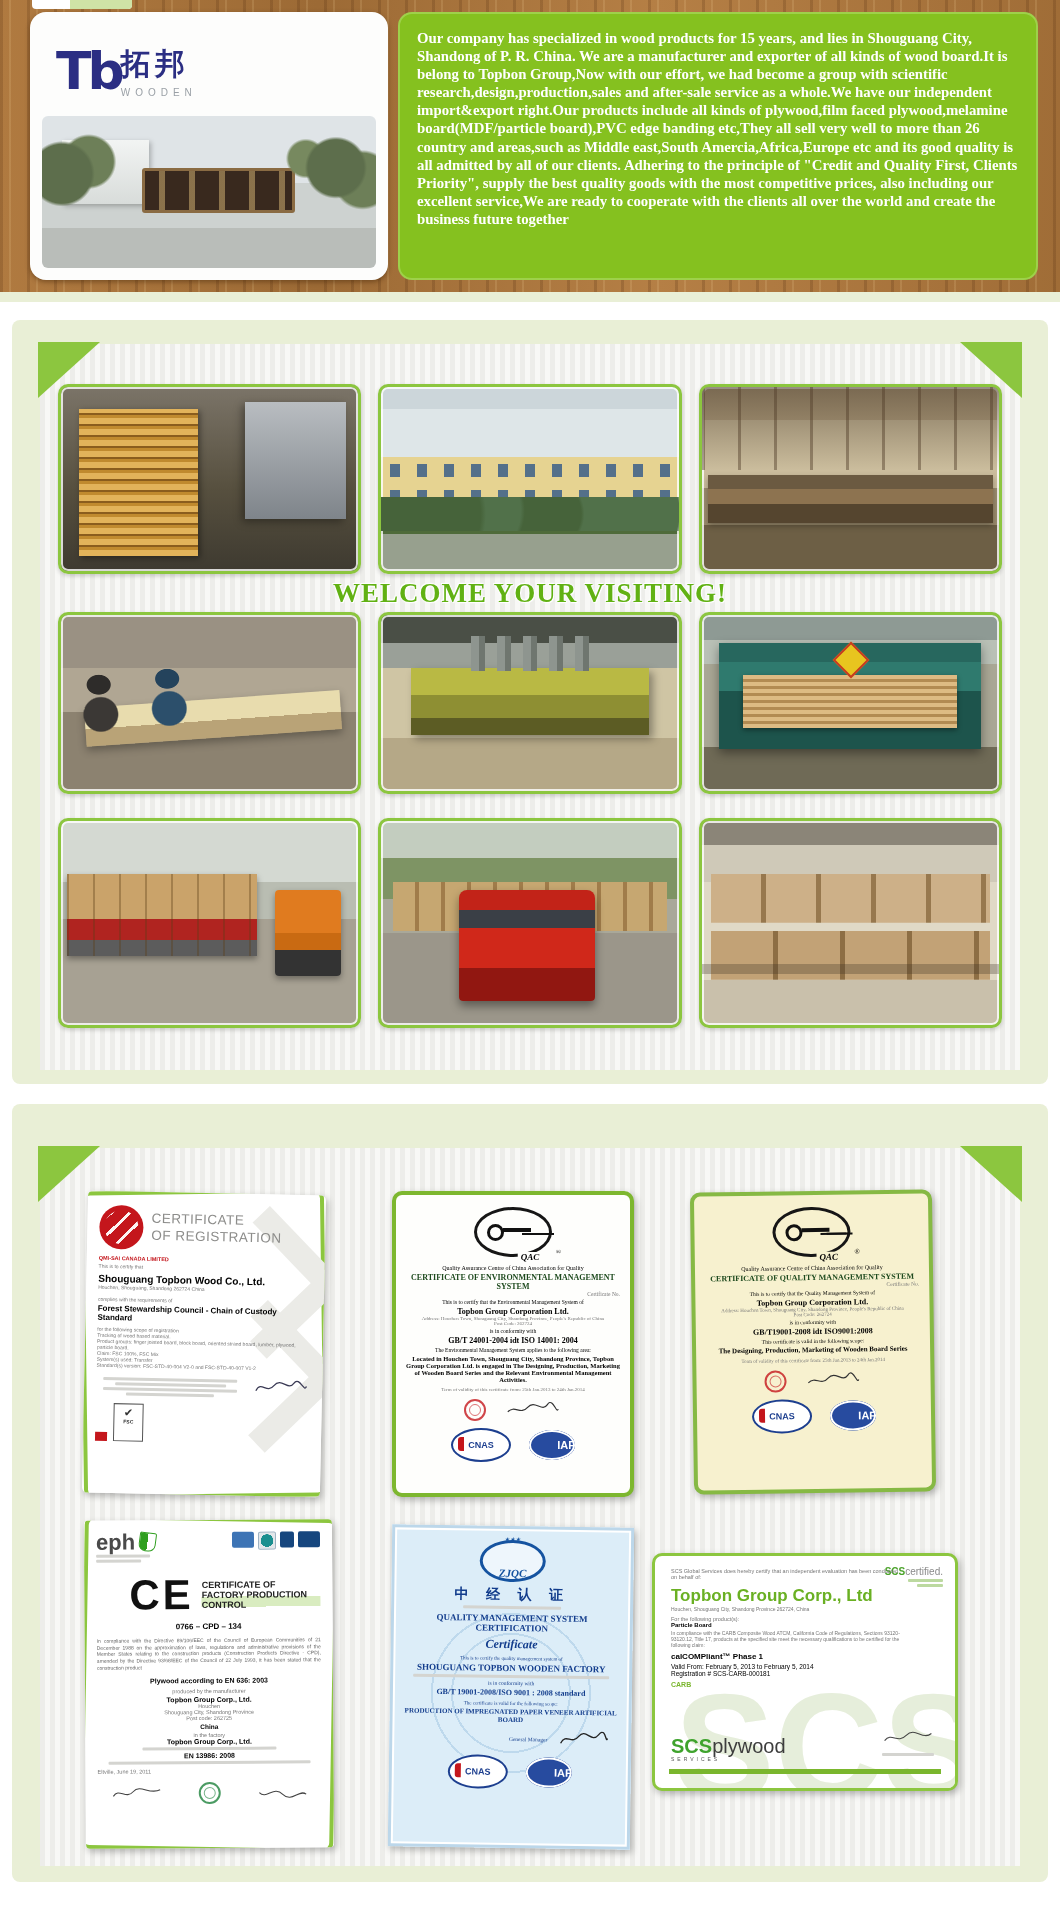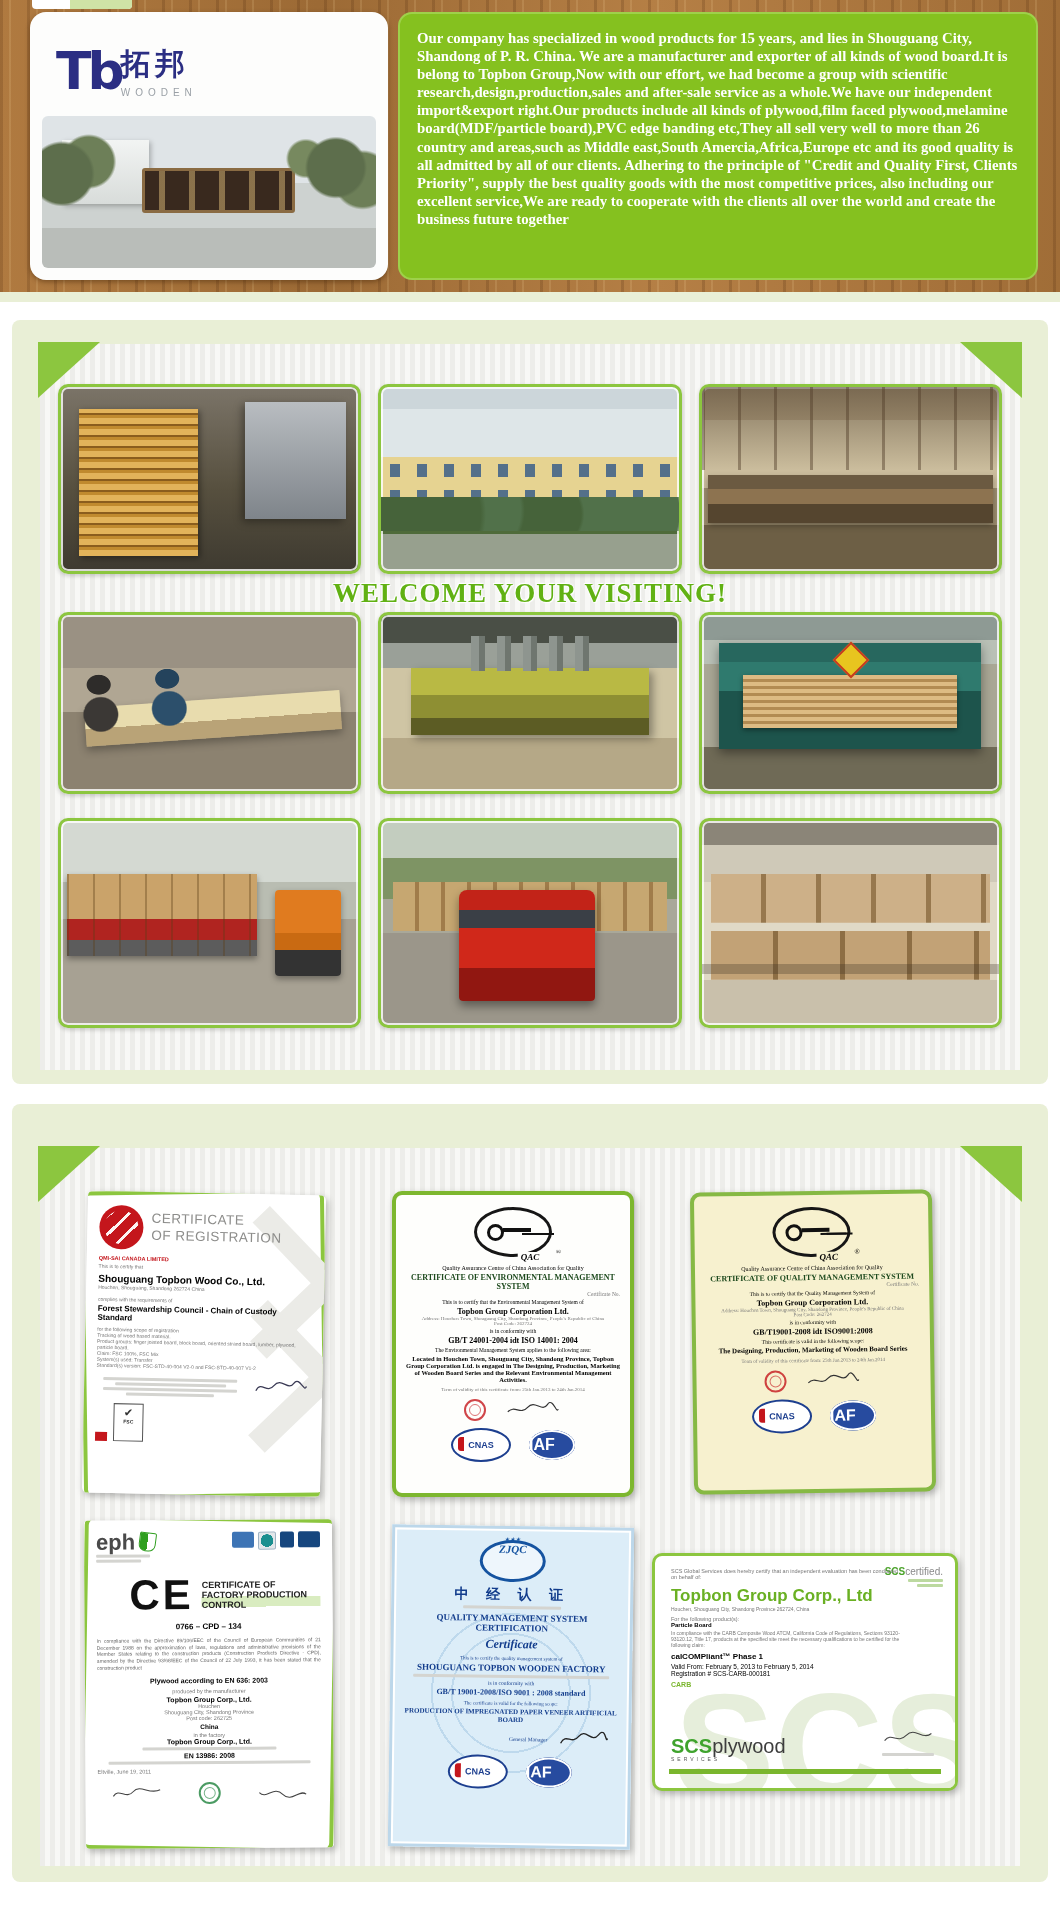--- a/index.html
+++ b/index.html
@@ -190,22 +190,22 @@
       box-shadow:18px 4px 0 -1px #111,24px 4px 0 -1px #111;}
   .qac .lbl{position:absolute;left:50%;bottom:-8px;transform:translateX(-50%);padding:0 3px;
       font-weight:bold;font-style:italic;font-size:9px;margin-left:17px;}
   .c2 .lbl{background:#fefefc;} .c3 .lbl{background:#f7f1cf;}
   .qac .reg{position:absolute;right:-12px;bottom:-2px;font-size:7px;}
   .gtitle{color:#1e4a1e;}
   .brow{display:flex;align-items:center;justify-content:center;gap:18px;margin-top:7px;}
   .cnas{width:56px;height:30px;border:2px solid #1d3f8f;border-radius:50%;color:#1d3f8f;background:#fff;
       font-weight:bold;font-size:9px;display:flex;align-items:center;justify-content:center;position:relative;font-family:"Liberation Sans",sans-serif;}
   .cnas::before{content:"";position:absolute;left:5px;top:7px;width:6px;height:14px;background:#c4161c;border-radius:3px 0 0 3px;}
-  .iaf{width:46px;height:30px;border-radius:50%;background:#274b9f;color:#fff;font-weight:bold;font-size:16px;
-      display:flex;align-items:center;justify-content:flex-start;font-family:"Liberation Sans",sans-serif;
+  .iaf{width:46px;height:30px;border-radius:50%;background:#274b9f;color:#fff;font-weight:bold;font-size:11px;
+      display:flex;align-items:center;justify-content:flex-end;font-family:"Liberation Sans",sans-serif;
       box-shadow:inset 0 0 0 2px #fff,inset 0 0 0 3px #274b9f;}
   .stamp{width:18px;height:18px;border:2px solid rgba(196,22,28,.8);border-radius:50%;position:relative;flex:none;}
   .stamp::before{content:"";position:absolute;inset:3px;border:1px solid rgba(196,22,28,.6);border-radius:50%;}
   .gstamp{border-color:rgba(30,130,60,.8);}
   .gstamp::before{border-color:rgba(30,130,60,.6);}
 
   .c4{left:45px;top:372px;width:248px;height:328px;background:#fdfdfb;border-radius:4px;transform:rotate(-0.4deg);
       padding:12px 12px;overflow:hidden;}
   .c4::before{content:"";position:absolute;inset:-3px;border:4px solid #8cc63f;border-radius:10px;
       transform:rotate(1.4deg);z-index:0;background:#fff;}
@@ -226,21 +226,21 @@
   .c4 .para{font-size:5px;color:#666;text-align:justify;line-height:1.35;margin-top:6px;}
   .c4sig{display:flex;align-items:center;justify-content:space-between;margin-top:8px;padding:0 10px;}
 
   .c5{left:350px;top:378px;width:242px;height:322px;background:#dcedf8;transform:rotate(0.8deg);
       padding:12px 12px;text-align:center;color:#123c8c;font-family:"Liberation Serif","DejaVu Serif",serif;
       box-shadow:2px 3px 7px rgba(0,0,0,.28),inset 0 0 0 3px #bcd7ea,inset 0 0 0 5px #fff;}
   .c5::before{content:"";position:absolute;left:50%;top:52%;width:190px;height:190px;transform:translate(-50%,-50%);
       border-radius:50%;z-index:1;
       background:radial-gradient(circle,transparent 0 58px,rgba(120,170,210,.3) 58px 60px,transparent 60px 78px,rgba(120,170,210,.3) 78px 80px,transparent 80px);}
   .zjqc{width:60px;height:36px;border:3px solid #1553a0;border-radius:50%;margin:2px auto 4px;position:relative;
-      display:flex;align-items:flex-start;justify-content:center;font-weight:bold;font-style:italic;font-size:11px;color:#1553a0;background:#eef6fc;}
+      display:flex;align-items:flex-end;justify-content:center;font-weight:bold;font-style:italic;font-size:11px;color:#1553a0;background:#eef6fc;}
   .zjqc::before{content:"\2605 \2605 \2605";position:absolute;top:-7px;left:50%;transform:translateX(-50%);font-size:5px;color:#1553a0;letter-spacing:1px;}
   .c5cn{font-size:14px;font-weight:bold;letter-spacing:7px;}
   .c5sig{display:flex;justify-content:flex-end;align-items:center;gap:6px;margin-top:6px;padding-right:8px;}
 
   .c6{left:612px;top:405px;width:306px;height:238px;background:#fff;border:3px solid #8cc63f;border-radius:10px;
       padding:12px 16px;overflow:hidden;}
   .scswm{position:absolute;right:-28px;bottom:-34px;font-size:150px;font-weight:bold;color:#e6eedb;line-height:1;z-index:1;}
   .scscert{position:absolute;right:12px;top:10px;text-align:right;z-index:2;}
   .scscert .t1{font-size:10px;font-weight:bold;color:#4ba32a;}
   .scscert .t1 em{font-style:normal;color:#8a8a8a;font-weight:normal;}

